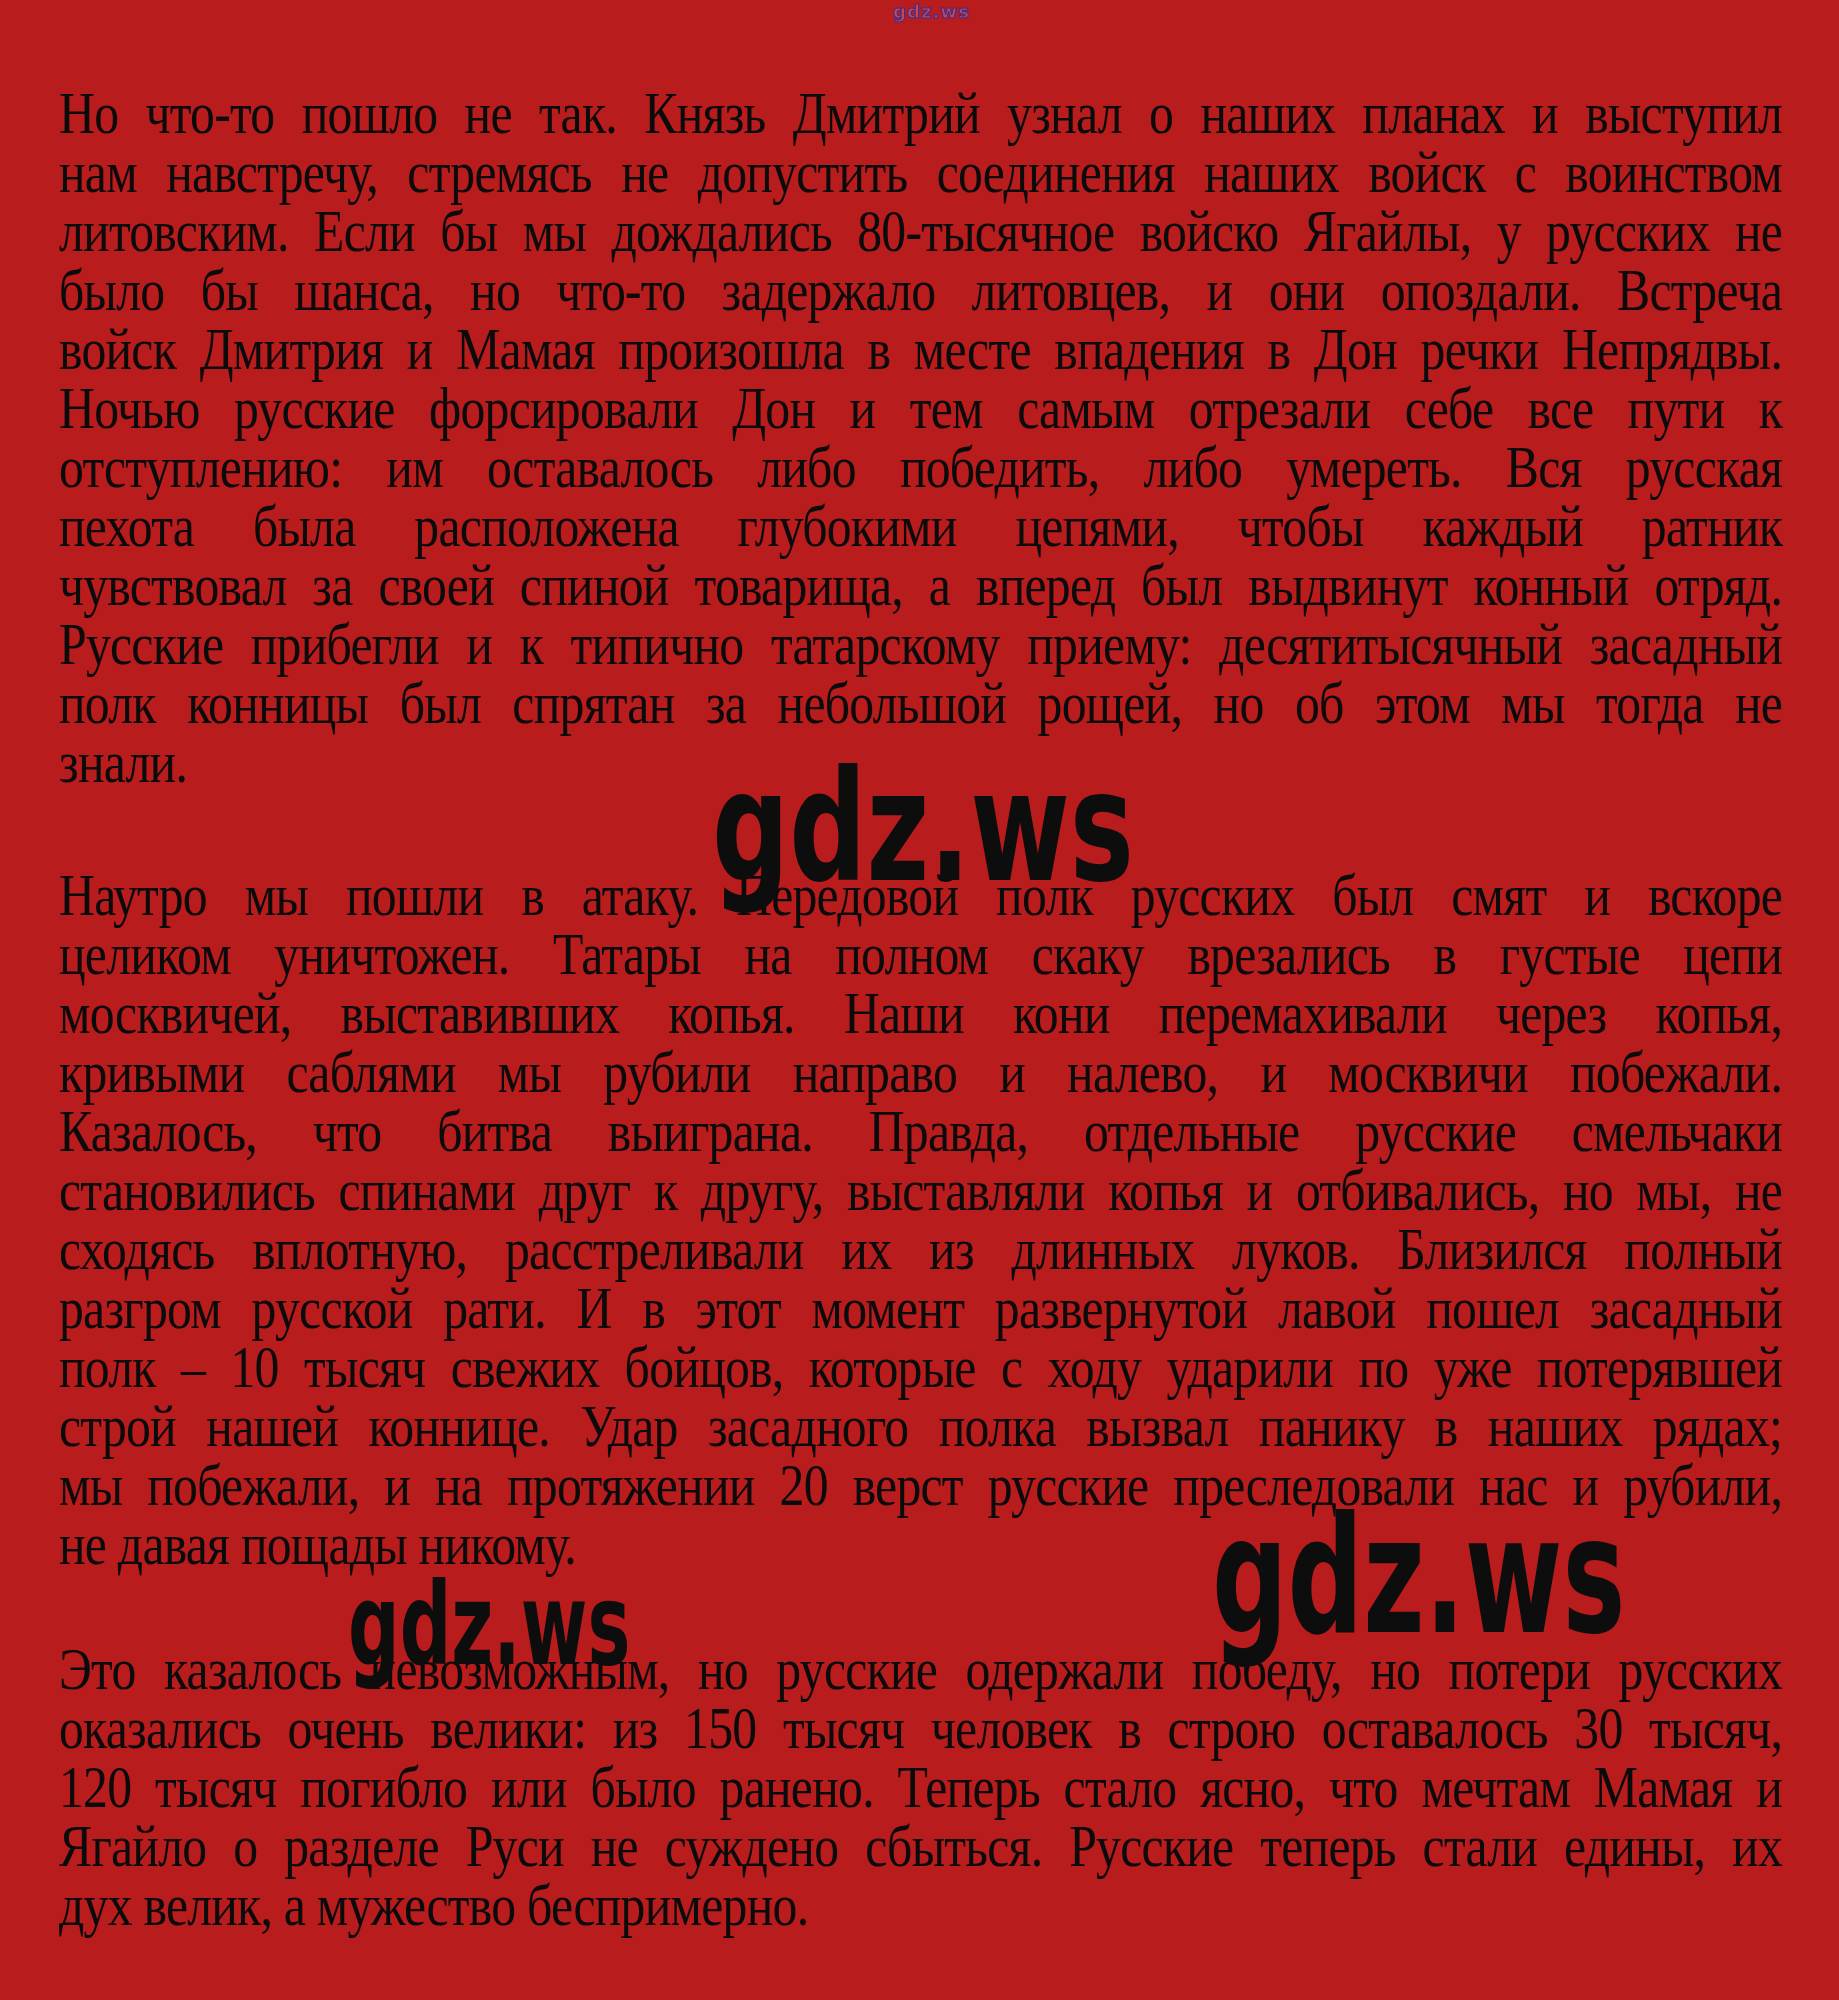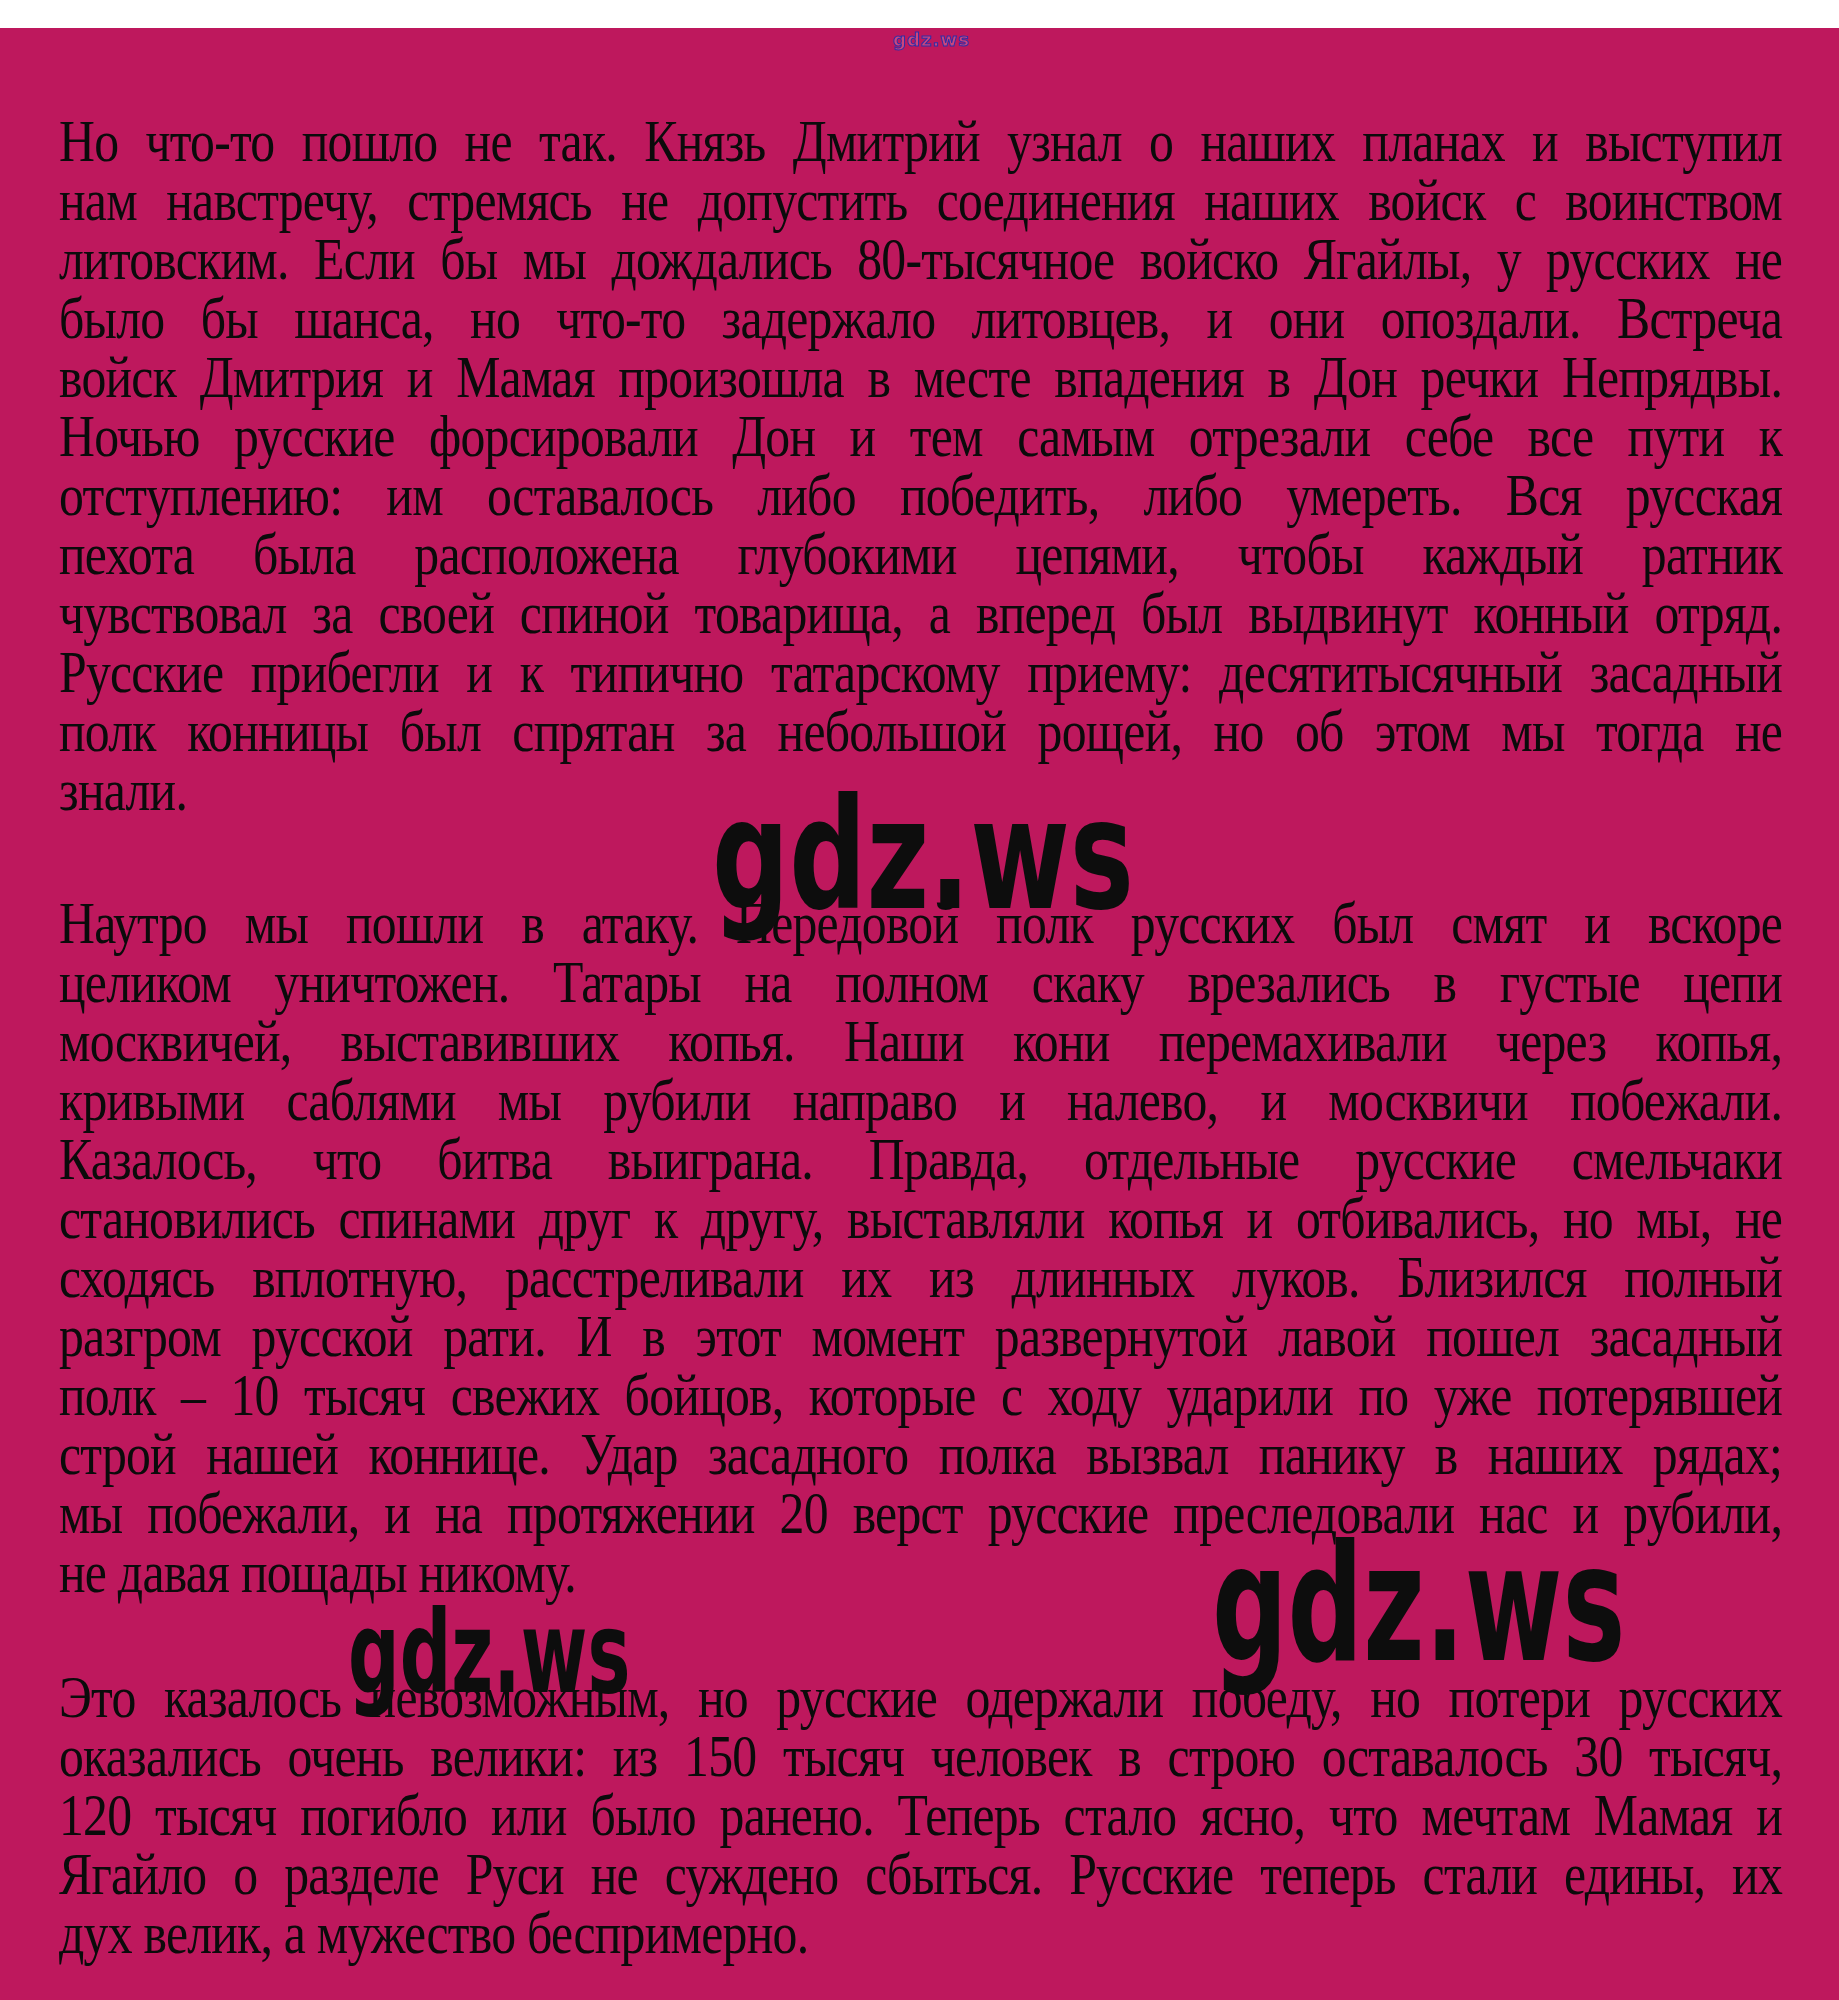--- a/index.html
+++ b/index.html
@@ -10,22 +10,21 @@
   body {
     width: 1839px;
     height: 2000px;
     position: relative;
     overflow: hidden;
     font-family: "Liberation Serif", serif;
   }
   .page {
     position: absolute;
     inset: 0;
-    background: #be185d;
-    margin-top: 28px;
+    background: #b91c1c;
   }
   
   .doc {
     position: absolute;
     left: 59px;
     top: 84px;
     width: 2044px;               
     transform: scaleX(0.843);    
     transform-origin: 0 0;
     font-family: "Liberation Serif", serif;

